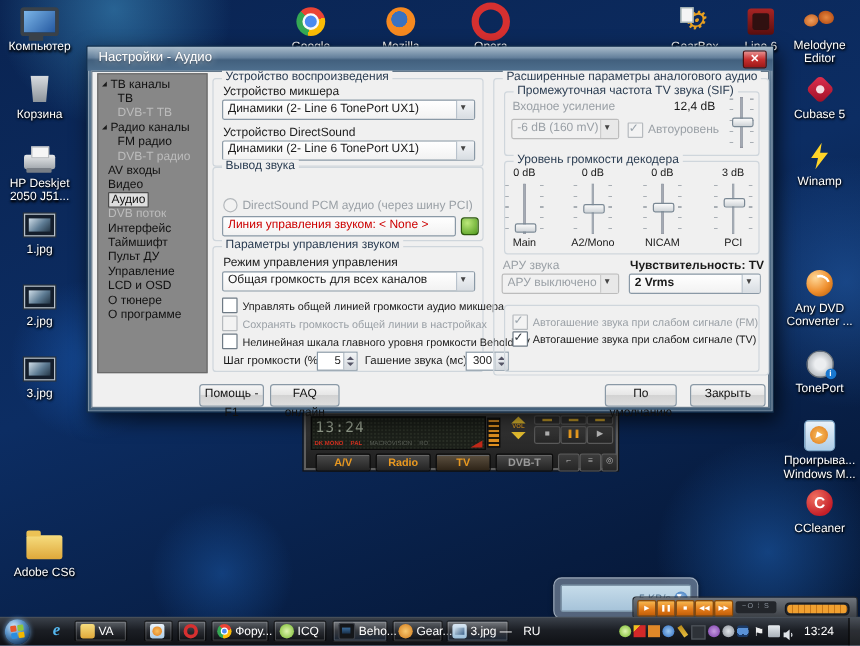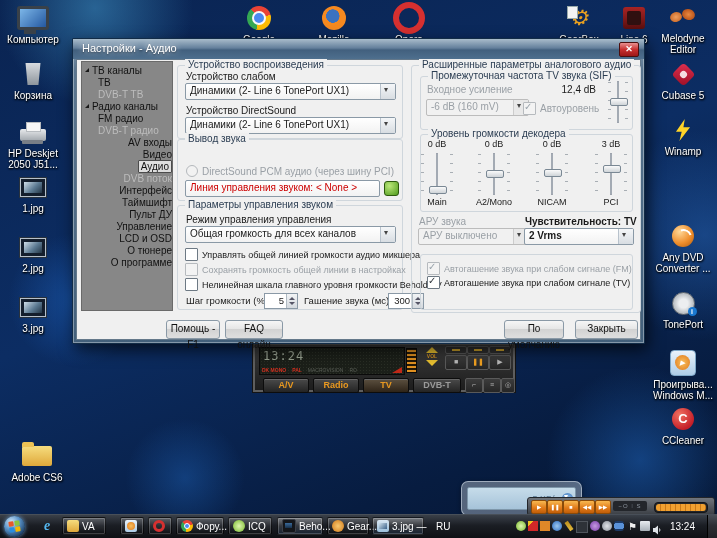--- a/index.html
+++ b/index.html
@@ -61,34 +61,34 @@
   .ttl{position:absolute;left:9px;top:3px;font-size:11px;color:#fff;text-shadow:0 0 6px rgba(255,255,255,.9),0 1px 2px #123;}
   .xbtn{position:absolute;right:5px;top:3px;width:18px;height:13px;border-radius:2px;
     background:linear-gradient(#e89090,#c83030 50%,#9c1818);border:1px solid #4c0e0e;
     color:#fff;font:bold 9px/12px "Liberation Sans",sans-serif;text-align:center;cursor:pointer;}
   .dbody{position:absolute;left:3px;right:3px;top:20px;bottom:3px;background:#f0f0f0;border:1px solid #64788a;font-size:10px;color:#1a1a1a;}
   
   .tree{position:absolute;left:4px;top:1px;width:92px;height:250px;background:#878787;border:1px solid #6a6a6a;padding-top:2px;box-sizing:border-box;}
   .ti{height:12px;display:flex;align-items:center;font-size:10px;color:#111;cursor:pointer;white-space:nowrap;}
   .ti.p{padding-left:3px;}
   .ti.c{padding-left:16px;}
-  .ti.l{padding-left:8px;justify-content:flex-end;}
+  .ti.l{padding-left:8px;}
   .ti.d .tl{color:#bcbcbc;}
   .ar{width:0;height:0;border-top:4px solid transparent;border-right:4px solid #1a1a1a;margin-right:3px;}
   .tl.sel{background:#dedede;border:1px solid #4c4c4c;border-radius:1px;padding:0 2px;}
   
   .grp{position:absolute;border:1px solid #cfd6dc;border-radius:3px;}
   .cap{position:absolute;top:-7px;left:7px;background:#f0f0f0;padding:0 3px;font-size:10px;color:#2b3d52;white-space:nowrap;}
   .lbl{position:absolute;font-size:10px;color:#1a1a1a;white-space:nowrap;}
   .lbl.dis{color:#9aa0a6;}
   .combo{position:absolute;height:15px;background:linear-gradient(#fff,#f2f2f2);border:1px solid #8a99a6;border-radius:2px;cursor:pointer;}
   .combo .cv{position:absolute;left:4px;top:1px;font-size:10px;white-space:nowrap;overflow:hidden;right:16px;}
   .combo .ca{position:absolute;right:0;top:0;width:14px;height:100%;border-left:1px solid #b8c2cc;background:linear-gradient(#f4f6f8,#d8dde2);}
   .combo .ca::after{content:"▾";position:absolute;left:3px;top:1px;font-size:8px;color:#444;}
-  .combo.dis{background:#f1f1f1;border-color:#bcbcbc;padding-left:13px;}
+  .combo.dis{background:#f1f1f1;border-color:#bcbcbc;}
   .combo.dis .cv{color:#9aa0a6;}
   .combo.dis .ca{background:#e8e8e8;border-left-color:#ccc;}
   .row{position:absolute;display:flex;align-items:center;white-space:nowrap;cursor:pointer;}
   .rb{width:10px;height:10px;border-radius:50%;border:1px solid #5d6b78;background:radial-gradient(#fff,#e8ecef);margin-right:4px;flex:0 0 auto;}
   .rb.on{box-shadow:inset 0 0 0 2px #fff;background:radial-gradient(#3f86c4,#1c5a94);}
   .rb.dis{border-color:#b4b8bc;background:#f2f2f2;}
   .cbx{width:11px;height:11px;border:1px solid #6d7984;background:#fff;border-radius:1px;margin-right:4px;position:relative;flex:0 0 auto;}
   .cbx.ck::after{content:"✓";position:absolute;left:0px;top:-2px;font-size:10px;color:#30373e;}
   .cbx.dis{background:#f3f3f3;border-color:#b6babe;}
   .cbx.dis::after{color:#9aa4ac;}
@@ -404,21 +404,21 @@
       <div class="ti l">
           <span class="tl">О тюнере</span>
         </div>
       <div class="ti l">
           <span class="tl">О программе</span>
         </div>
     </div>
 
     <div class="grp" style="left:100px;top:5px;width:224px;height:72px">
       <span class="cap">Устройство воспроизведения</span>
-      <span class="lbl" style="left:8px;top:5px">Устройство слабом</span>
+      <span class="lbl" style="left:8px;top:5px">Устройство микшера</span>
       <div class="combo" style="left:7px;top:17px;width:209px">
         <span class="cv">Динамики (2- Line 6 TonePort UX1)</span>
           <span class="ca"></span>
       </div>
       <span class="lbl" style="left:8px;top:39px">Устройство DirectSound</span>
       <div class="combo" style="left:7px;top:51px;width:209px">
         <span class="cv">Динамики (2- Line 6 TonePort UX1)</span>
           <span class="ca"></span>
       </div>
     </div>

